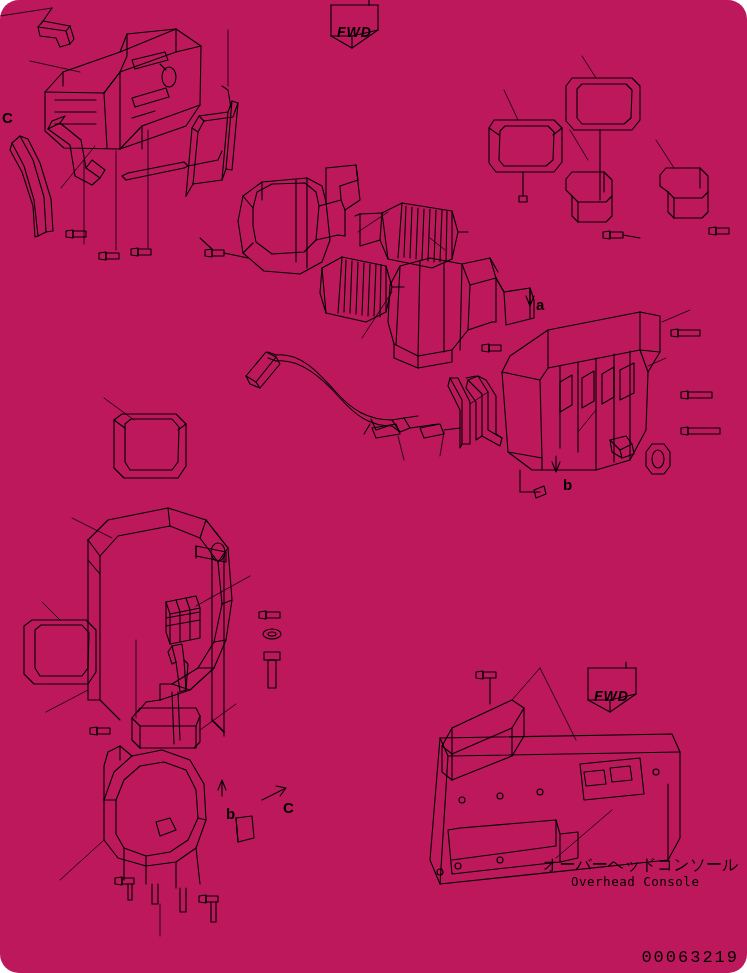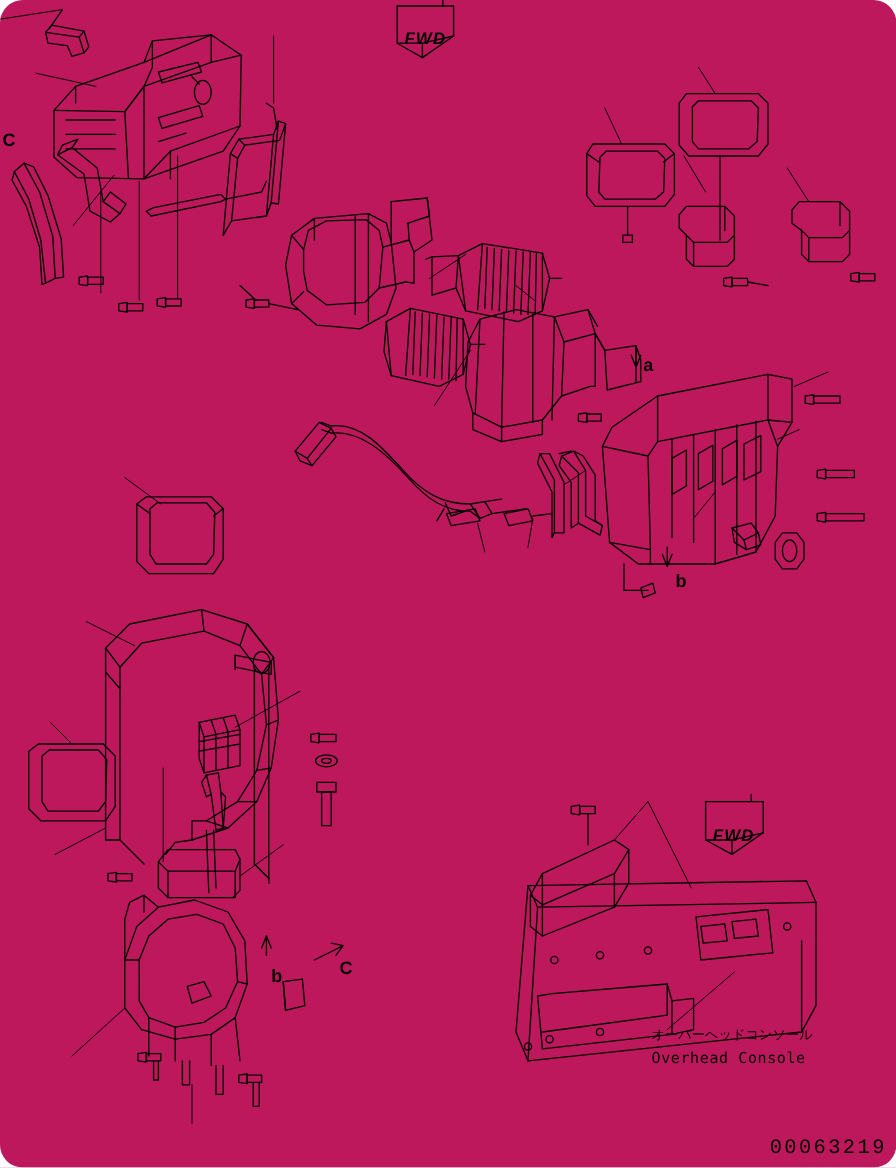--- a/index.html
+++ b/index.html
@@ -36,31 +36,32 @@
     right: 8px;
     bottom: 6px;
     font-family: "Liberation Mono", monospace;
     font-size: 17px;
     letter-spacing: 2px;
     color: #000;
   }
   .jp {
     position: absolute;
     font-family: "DejaVu Sans", sans-serif;
-    font-size: 11px;
+    font-size: 16px;
     color: #000;
     white-space: nowrap;
   }
   .en {
     position: absolute;
     font-family: "DejaVu Sans Mono", monospace;
     font-size: 12.5px;
     color: #000;
     white-space: nowrap;
     letter-spacing: 0.5px;
+    margin-left: 28px;
   }
   .fwd-text {
     position: absolute;
     font-family: "Liberation Sans", sans-serif;
     font-weight: bold;
     font-size: 14px;
     font-style: italic;
     color: #000;
     letter-spacing: 1px;
   }

